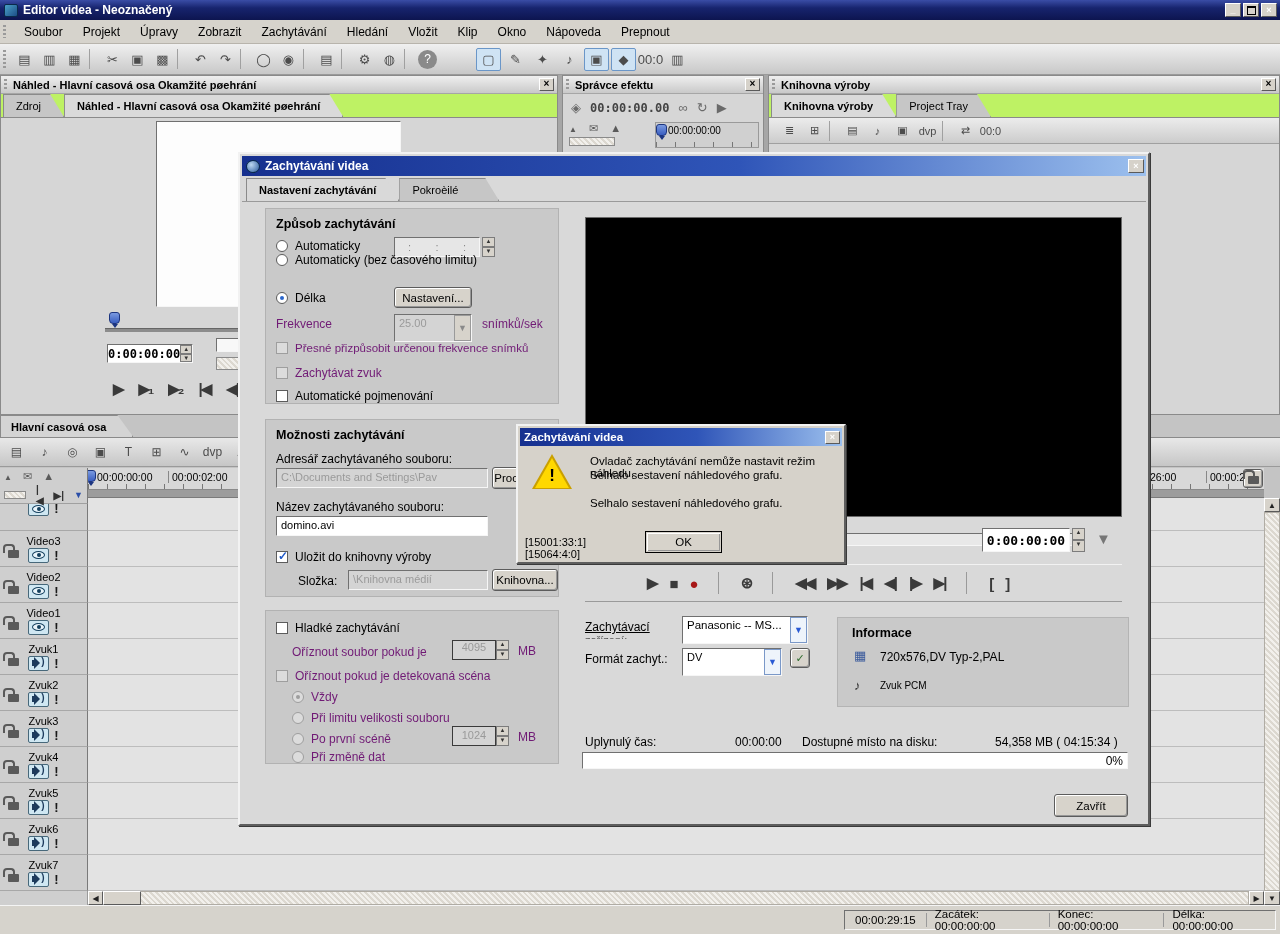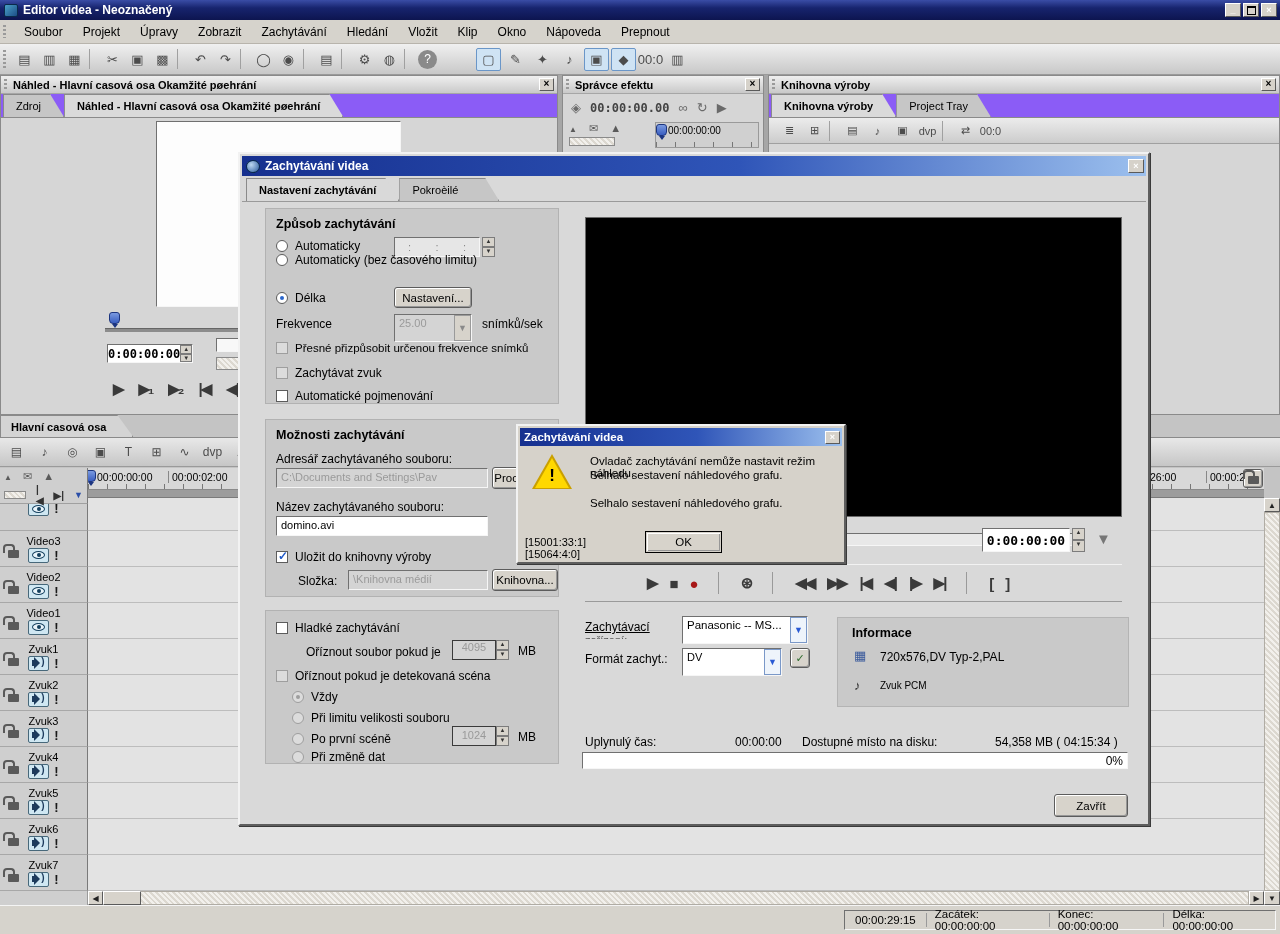--- a/index.html
+++ b/index.html
@@ -15,41 +15,41 @@
 .toolbar{position:absolute;left:0;top:44px;width:1280px;height:31px;background:linear-gradient(180deg,#f0f0f0,#c8c8c8);border-bottom:1px solid #9a9a9a;display:flex;align-items:center;padding-left:12px;}
 .tbtn{width:25px;height:23px;display:inline-flex;align-items:center;justify-content:center;font-size:13px;color:#4c4c4c;flex:none;overflow:hidden;}
 .tbtn.active{background:#cfe3f4;border:1px solid #6a96c8;border-radius:2px;}
 .tbtn.round{width:19px;height:19px;border-radius:50%;background:#8a8a8a;color:#fff;margin:0 3px;font-size:12px;}
 .tbtn.sep{width:9px;height:20px;border-left:1px solid #a0a0a0;margin:0 2px;}
 .grip{position:absolute;left:3px;top:3px;bottom:3px;width:3px;background:repeating-linear-gradient(180deg,#9a9a9a 0 2px,transparent 2px 4px);}
 
 .panel{position:absolute;background:#d6d6d6;border:1px solid #8a8a8a;}
 .ptitle{position:relative;height:18px;background:linear-gradient(180deg,#efefef,#c9c9c9);border-bottom:1px solid #a6a6a6;display:flex;align-items:center;font-weight:bold;padding-left:12px;}
 .xbtn{margin-left:auto;margin-right:3px;width:15px;height:13px;background:#d6d2ca;border:1px solid;border-color:#fff #5a5a5a #5a5a5a #fff;font-size:10px;line-height:10px;text-align:center;font-weight:bold;}
-.tabrow{display:flex;align-items:flex-end;height:24px;background:#8b5cf6;padding-left:2px;border-bottom:1px solid #8a8a8a;}
+.tabrow{display:flex;align-items:flex-end;height:24px;background:#bef264;padding-left:2px;border-bottom:1px solid #8a8a8a;}
 .tab{height:23px;padding:0 22px 0 12px;background:#c6c6c6;border:1px solid #8a8a8a;border-bottom:none;clip-path:polygon(0 0,calc(100% - 14px) 0,100% 100%,0 100%);display:inline-flex;align-items:center;white-space:nowrap;}
 .tab.active{background:#dadada;font-weight:bold;}
 
 .sunken{border:1px solid;border-color:#707070 #f6f6f6 #f6f6f6 #707070;background:#fff;}
 .sunken.dis{background:#d4d4d4;color:#9a9a9a;}
 .btn3{background:#d7d3cb;border:1px solid #5c5c5c;border-radius:3px;box-shadow:inset 1px 1px 0 #fff,inset -1px -1px 0 #979797;display:inline-flex;align-items:center;justify-content:center;font-size:11.5px;}
 .spin{display:inline-flex;flex-direction:column;width:13px;}
 .spin span{flex:1;background:#d7d3cb;border:1px solid #7c7c7c;font-size:6px;line-height:6px;text-align:center;color:#333;}
 .combo{display:flex;height:28px;}
 .combo .val{flex:1;padding:2px 4px;white-space:nowrap;overflow:hidden;}
 .combo .arr{width:17px;background:#eef4fb;border:1px solid #7a98c8;color:#2a5ad4;font-size:9px;display:flex;align-items:center;justify-content:center;}
 .combo.dis .arr{background:#d7d3cb;border-color:#9a9a9a;color:#8a8a8a;}
 .radio{width:12px;height:12px;border:1px solid #5c5c5c;border-radius:50%;background:#fff;position:relative;flex:none;}
 .radio.sel::after{content:"";position:absolute;inset:3px;border-radius:50%;background:#2a66cc;}
 .radio.dis{border-color:#9e9e9e;background:#dcdcdc;}
 .radio.dis.sel::after{background:#9e9e9e;}
 .check{width:12px;height:12px;border:1px solid #5c5c5c;background:#fff;position:relative;flex:none;}
 .check.on::after{content:"✓";position:absolute;left:1px;top:-3px;color:#2059c8;font-weight:bold;font-size:12px;}
 .check.dis{border-color:#9e9e9e;background:#dcdcdc;}
-.dis-t{color:#000000;}
+.dis-t{color:#701a75;}
 .row{position:absolute;display:flex;align-items:center;gap:7px;font-size:12px;}
 .lcd{font-family:"DejaVu Sans Mono",monospace;font-weight:bold;}
 
 .ttab{position:absolute;height:22px;padding:0 26px 0 10px;background:#d4d4d4;border:1px solid #8a8a8a;border-bottom:none;clip-path:polygon(0 0,calc(100% - 16px) 0,100% 100%,0 100%);display:flex;align-items:center;font-weight:bold;}
 .trow{display:flex;width:1264px;}
 .trow .hd{width:88px;background:#cfcfcf;border-right:1px solid #7a7a7a;border-bottom:1px solid #a8a8a8;position:relative;display:flex;flex-direction:column;align-items:center;justify-content:center;gap:1px;}
 .trow .bd{flex:1;background:#e3e3e3;border-bottom:1px solid #bdbdbd;}
 .tname{font-size:11px;}
 .tctrl{display:flex;align-items:center;gap:5px;}
 .lock{position:relative;width:11px;height:8px;background:#5a5a5a;border-radius:1px;margin-top:5px;}
@@ -534,21 +534,21 @@
         <span>\Knihovna médií</span>
       </div>
       <span class="btn3" style="position:absolute;left:226px;top:149px;width:66px;height:22px;">Knihovna...</span>
     </div>
 
     <div class="group" style="left:25px;top:456px;width:294px;height:154px;">
       <div class="row" style="left:10px;top:10px;">
         <span class="check"></span>
         <span>Hladké zachytávání</span>
       </div>
-      <span class="dis-t" style="position:absolute;left:40px;top:34px;font-size:12px;">Oříznout soubor pokud je</span>
+      <span class="dis-t" style="position:absolute;left:26px;top:34px;font-size:12px;">Oříznout soubor pokud je</span>
       <div class="abs sunken dis" style="left:186px;top:29px;width:44px;height:20px;text-align:center;padding-top:0;border-color:#3a3a3a;">
         <span>4095</span>
       </div>
       <span class="spin" style="position:absolute;left:230px;top:29px;height:20px;">
           <span>▲</span>
           <span>▼</span>
         </span>
       <span class="dis-t" style="position:absolute;left:252px;top:33px;font-size:12px;">MB</span>
       <div class="row dis-t" style="left:10px;top:58px;">
         <span class="check dis"></span>

